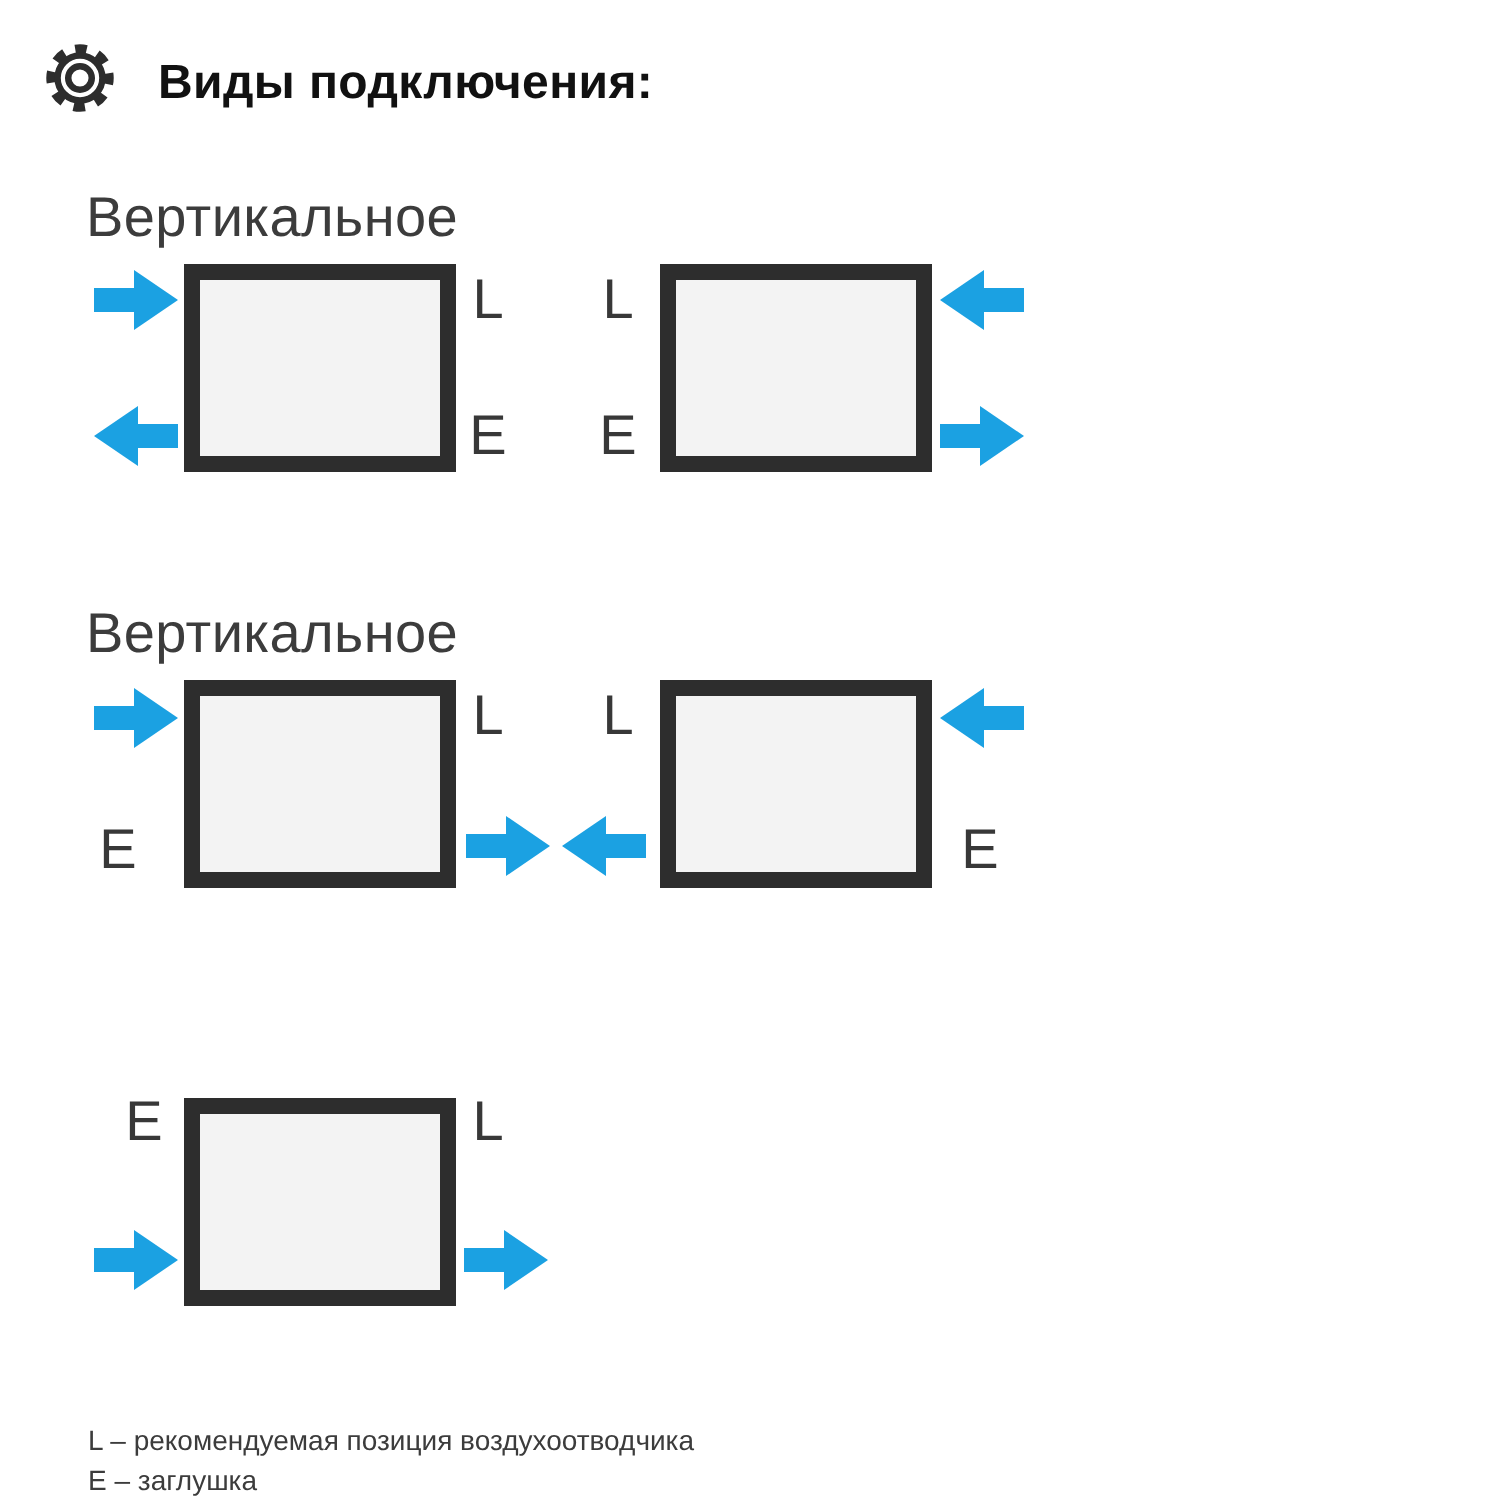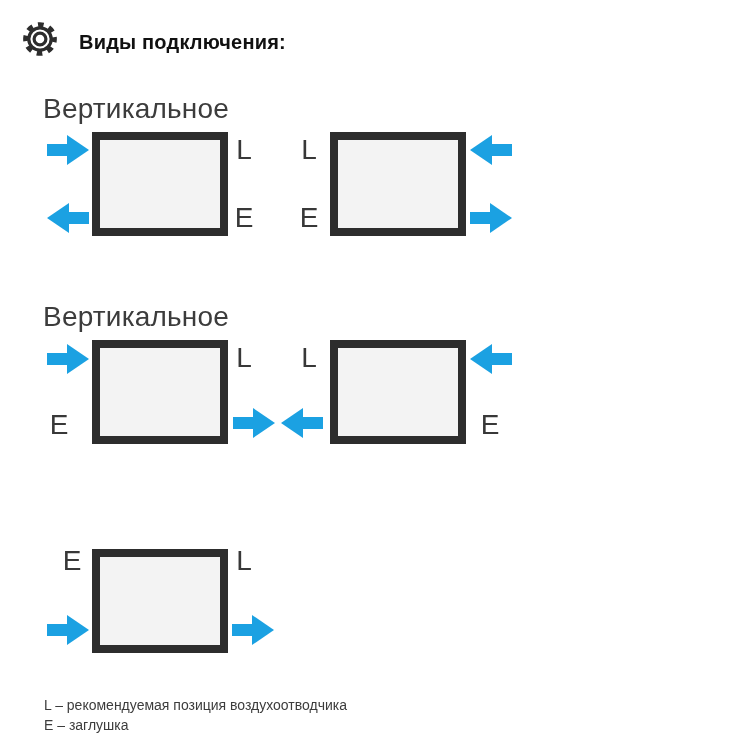--- a/index.html
+++ b/index.html
@@ -14,21 +14,21 @@
   body { font-family:"Liberation Sans","DejaVu Sans",sans-serif; }
   .page {
     position:relative;
     width:750px; height:750px;
     background:#fff;
     overflow:hidden;
   }
 
   .page-title {
     position:absolute; left:79px; top:31px;
-    font-size:20px; font-weight:700; color:var(--text-dark);
+    font-size:24px; font-weight:700; color:var(--text-dark);
     letter-spacing:0.2px; line-height:22px;text-align:right;
   }
   .gear-wrap { position:absolute; left:21px; top:20px; width:38px; height:38px; }
 
   .section-label {
     position:absolute; left:43px;
     font-size:28px; font-weight:400; color:var(--text-gray);
     line-height:26px; letter-spacing:0.2px;
   }
 
@@ -55,21 +55,21 @@
     position:absolute; top:0; width:0; height:0;
     border-top:15px solid transparent;
     border-bottom:15px solid transparent;
   }
   .arrow.dir-right .tail { left:0; }
   .arrow.dir-right .head { right:0; border-left:22px solid var(--arrow-blue); }
   .arrow.dir-left  .tail { right:0; }
   .arrow.dir-left  .head { left:0; border-right:22px solid var(--arrow-blue); }
 
   .legend {
-    position:absolute; left:44px; top:695px;
+    position:absolute; left:44px; top:710px;
     font-size:14px; line-height:20px; color:var(--text-gray);
   }
 </style>
 </head>
 <body>
 
 <div class="page">
 
   <div class="gear-wrap">
     <svg width="38" height="38" viewBox="0 0 40 40" fill="none" stroke="#2d2d2d">

